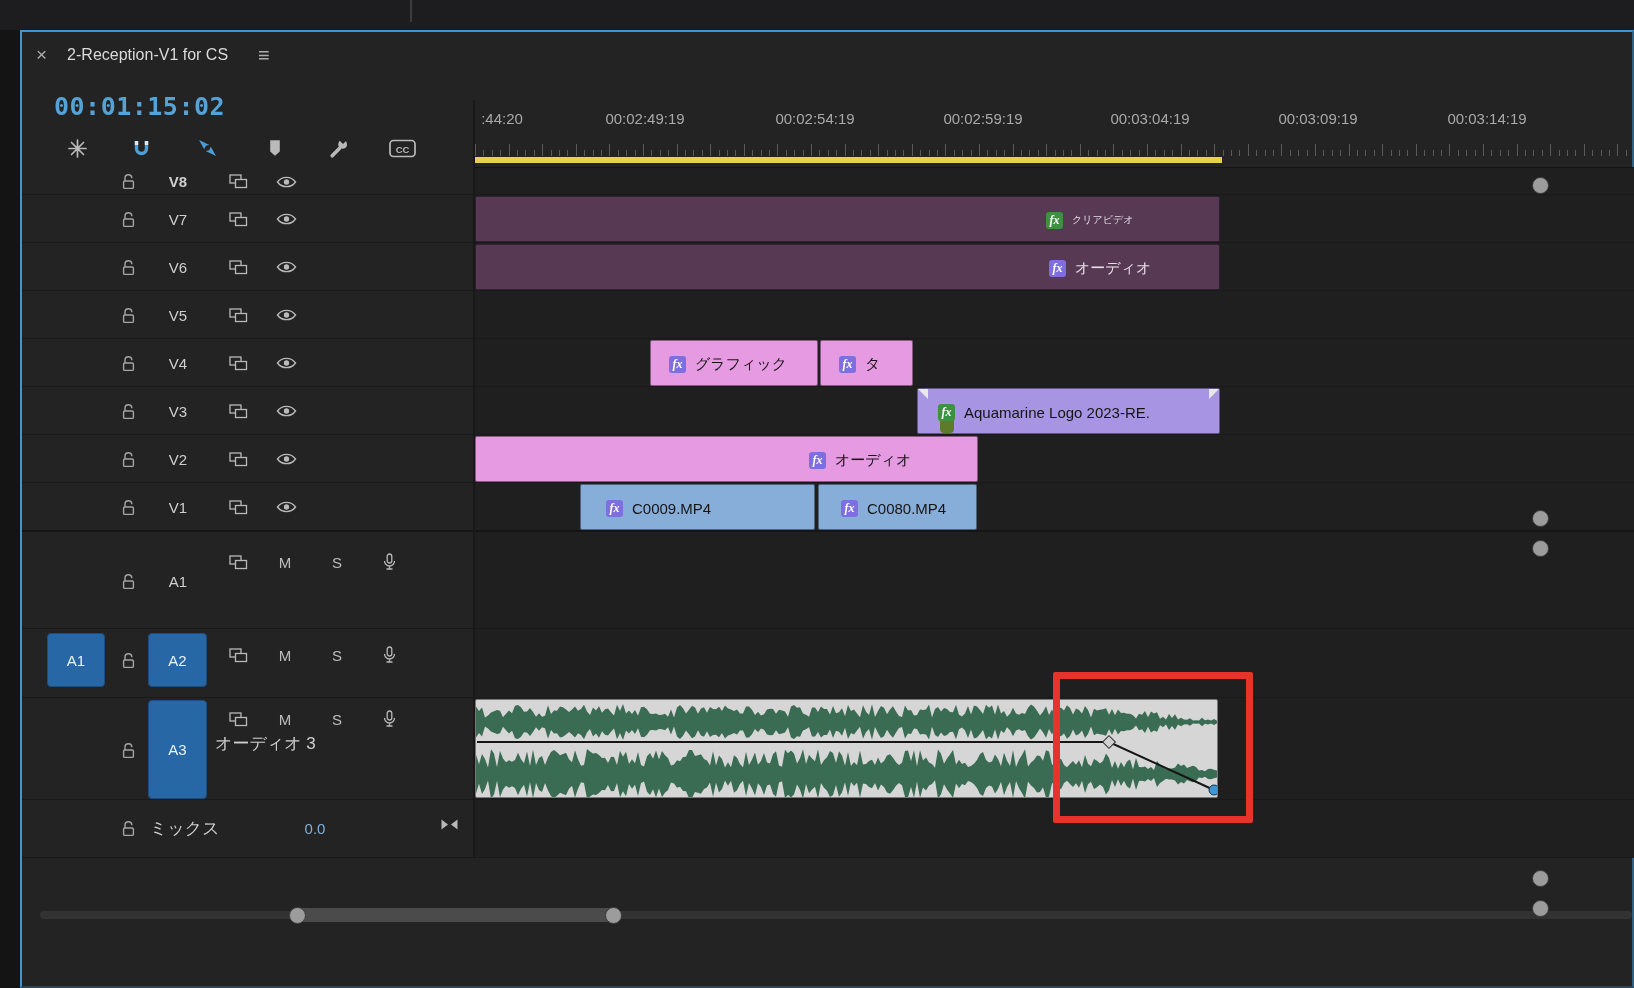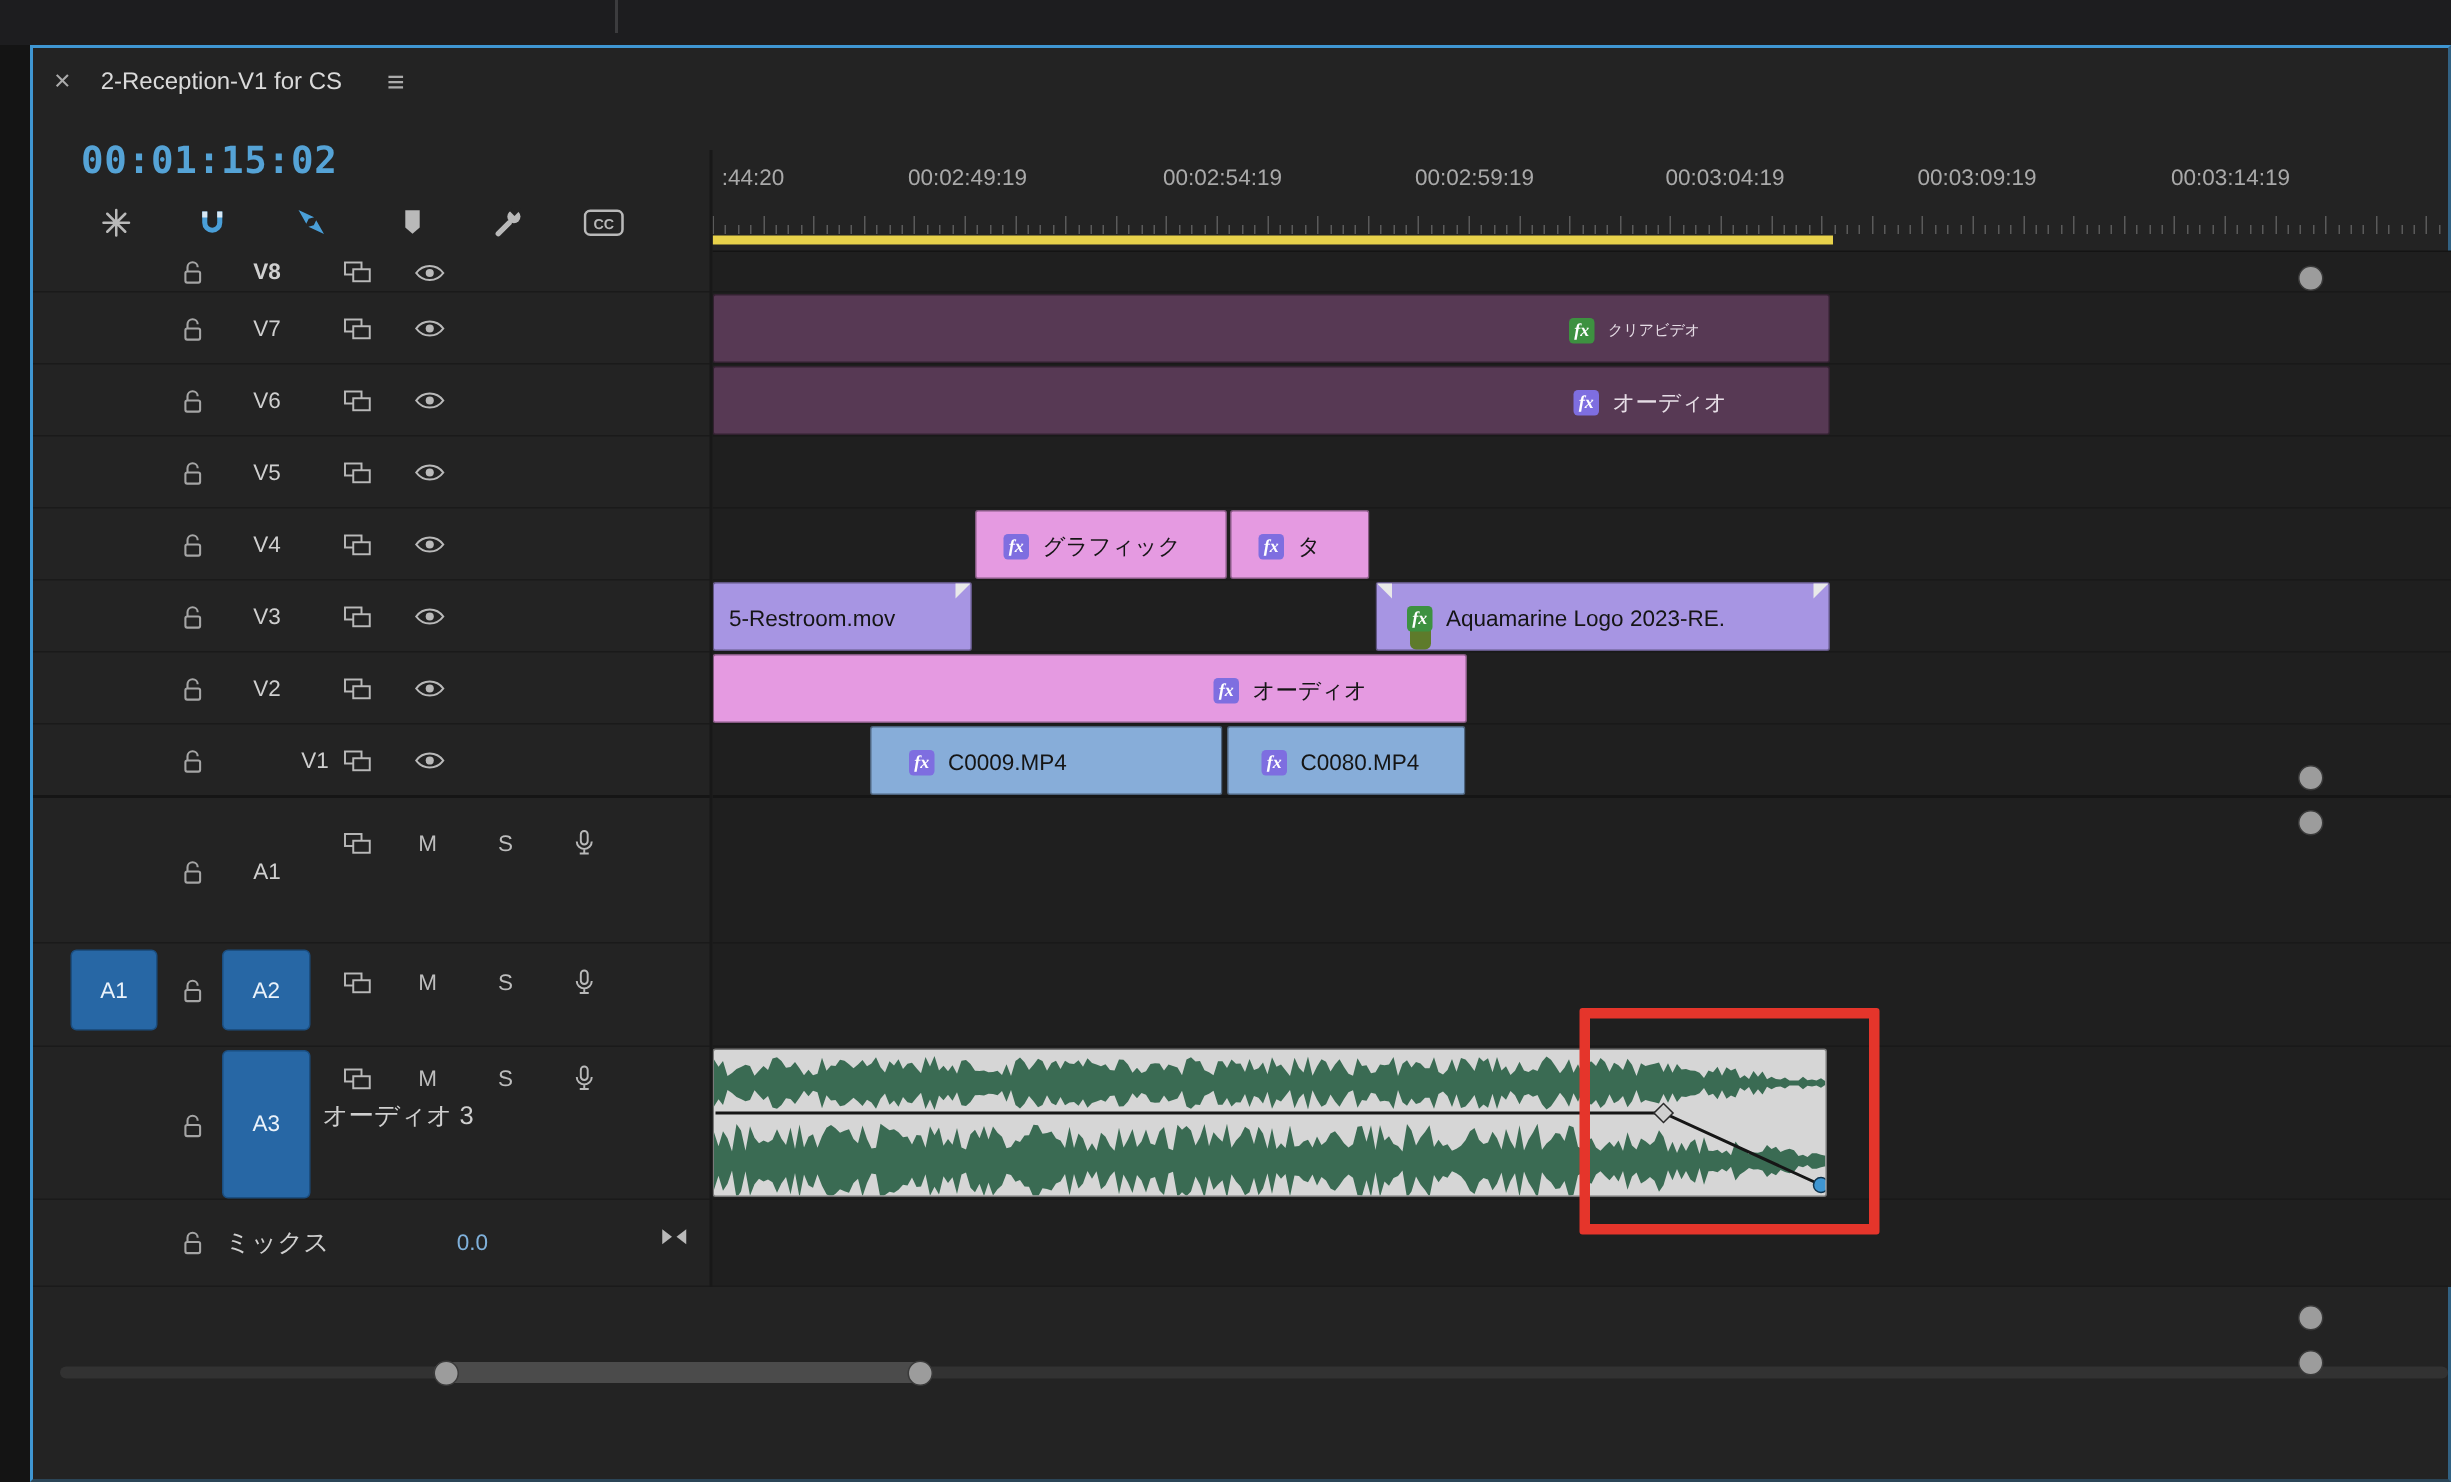--- a/index.html
+++ b/index.html
@@ -253,26 +253,20 @@
           <div class="fx" style="position: relative; background: rgb(126, 110, 224);">fx</div>
           <div style="position: relative; white-space: nowrap; font-size: 15px; color: rgb(21, 21, 21);">グラフィック</div>
         </div>
       </div>
       <div class="clip" style="position: absolute; left: 345px; top: 172px; width: 93px; height: 46px; background: rgb(229, 154, 225);">
         <div style="position: absolute; left: 18px; top: 0px; height: 46px; display: flex; align-items: center; gap: 9px;">
           <div class="fx" style="position: relative; background: rgb(126, 110, 224);">fx</div>
           <div style="position: relative; white-space: nowrap; font-size: 15px; color: rgb(21, 21, 21);">タ</div>
         </div>
       </div>
-      <div class="clip" style="position: absolute; left: 0px; top: 220px; width: 173px; height: 46px; background: rgb(167, 149, 227);">
-        <div style="position: absolute; top: 0px; width: 0px; height: 0px; right: 0px; border-style: solid; border-width: 10px 10px 0px 0px; border-color: rgb(233, 233, 233) transparent transparent;"></div>
-        <div style="position: absolute; left: 10px; top: 0px; height: 46px; display: flex; align-items: center; gap: 9px;">
-          <div style="position: relative; white-space: nowrap; font-size: 15px; color: rgb(21, 21, 21);">5-Restroom.mov</div>
-        </div>
-      </div>
       <div class="clip" style="position: absolute; left: 442px; top: 220px; width: 303px; height: 46px; background: rgb(167, 149, 227);">
         <div style="position: absolute; left: 0px; top: 0px; width: 0px; height: 0px; border-style: solid; border-width: 10px 0px 0px 10px; border-color: rgb(233, 233, 233) transparent transparent;"></div>
         <div style="position: absolute; top: 0px; width: 0px; height: 0px; right: 0px; border-style: solid; border-width: 10px 10px 0px 0px; border-color: rgb(233, 233, 233) transparent transparent;"></div>
         <div style="position: absolute; left: 22px; top: 18px; width: 14px; height: 26px; background: rgb(94, 123, 43); border-radius: 0px 0px 4px 4px;"></div>
         <div style="position: absolute; left: 20px; top: 0px; height: 46px; display: flex; align-items: center; gap: 9px;">
           <div class="fx" style="position: relative; background: rgb(61, 145, 64);">fx</div>
           <div style="position: relative; white-space: nowrap; font-size: 15px; color: rgb(21, 21, 21);">Aquamarine Logo 2023-RE.</div>
         </div>
       </div>
       <div class="clip" style="position: absolute; left: 0px; top: 268px; width: 503px; height: 46px; background: rgb(229, 154, 225);">
@@ -447,21 +441,21 @@
         <path d="M1.5 7C6 .8 15 .8 19.5 7 15 13.2 6 13.2 1.5 7Z" fill="none" stroke="currentColor" stroke-width="1.4"></path>
         <circle cx="10.5" cy="7" r="2.7" fill="currentColor"></circle>
       </svg>
     </div>
     <div class="iconbox" style="position: absolute; left: 114px; top: 494px; width: 28px; height: 26px; display: flex; align-items: center; justify-content: center; color: rgb(165, 165, 165);">
       <svg width="15" height="17" viewBox="0 0 15 17">
         <path d="M4 8V5.2a3.4 3.4 0 0 1 6.8 0" fill="none" stroke="currentColor" stroke-width="1.4"></path>
         <rect x="2.6" y="8" width="9.8" height="7.4" rx="1.2" fill="none" stroke="currentColor" stroke-width="1.4"></rect>
       </svg>
     </div>
-    <div style="position: absolute; left: 163px; top: 497px; width: 30px; height: 20px; display: flex; align-items: center; justify-content: center; color: rgb(207, 207, 207); font-size: 15px; margin-left: 32px;">V1</div>
+    <div style="position: absolute; left: 163px; top: 497px; width: 30px; height: 20px; display: flex; align-items: center; justify-content: center; color: rgb(207, 207, 207); font-size: 15px;">V1</div>
     <div class="iconbox" style="position: absolute; left: 224px; top: 494px; width: 28px; height: 26px; display: flex; align-items: center; justify-content: center; color: rgb(185, 185, 185);">
       <svg width="19" height="15" viewBox="0 0 19 15">
         <rect x="1" y="1" width="11" height="8" fill="none" stroke="currentColor" stroke-width="1.3"></rect>
         <rect x="6.5" y="5.5" width="11" height="8" fill="#232323" stroke="currentColor" stroke-width="1.3"></rect>
       </svg>
     </div>
     <div class="iconbox" style="position: absolute; left: 272px; top: 494px; width: 28px; height: 26px; display: flex; align-items: center; justify-content: center; color: rgb(185, 185, 185);">
       <svg width="21" height="14" viewBox="0 0 21 14">
         <path d="M1.5 7C6 .8 15 .8 19.5 7 15 13.2 6 13.2 1.5 7Z" fill="none" stroke="currentColor" stroke-width="1.4"></path>
         <circle cx="10.5" cy="7" r="2.7" fill="currentColor"></circle>

